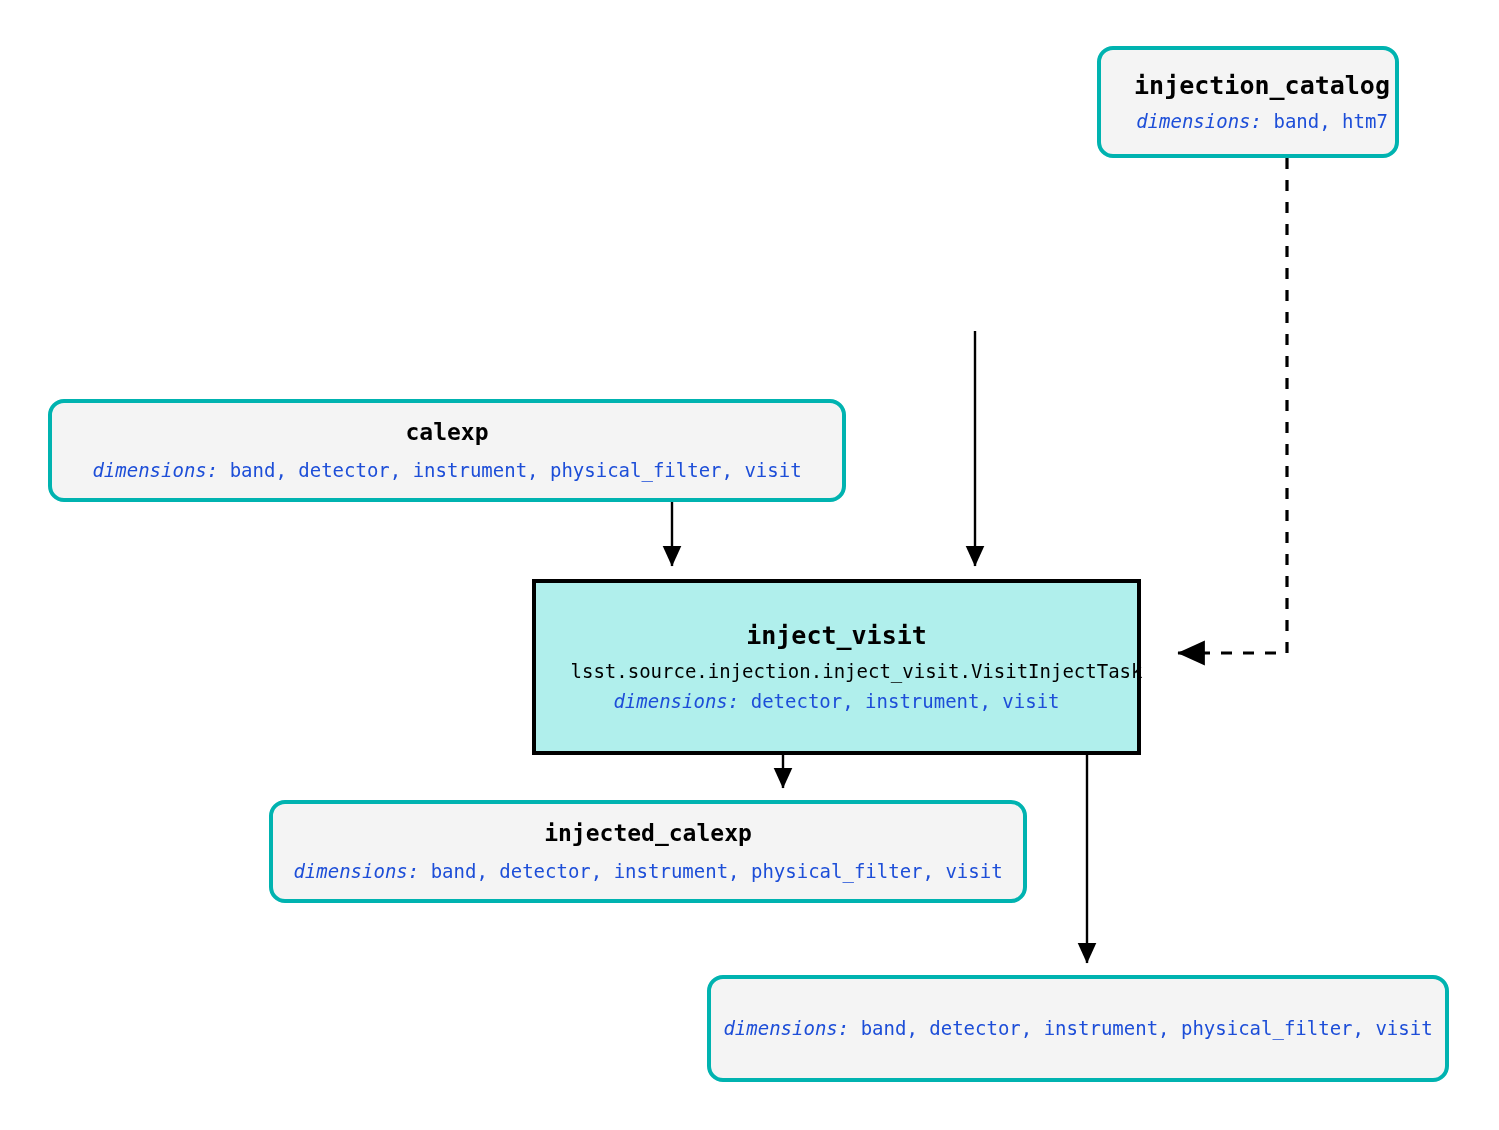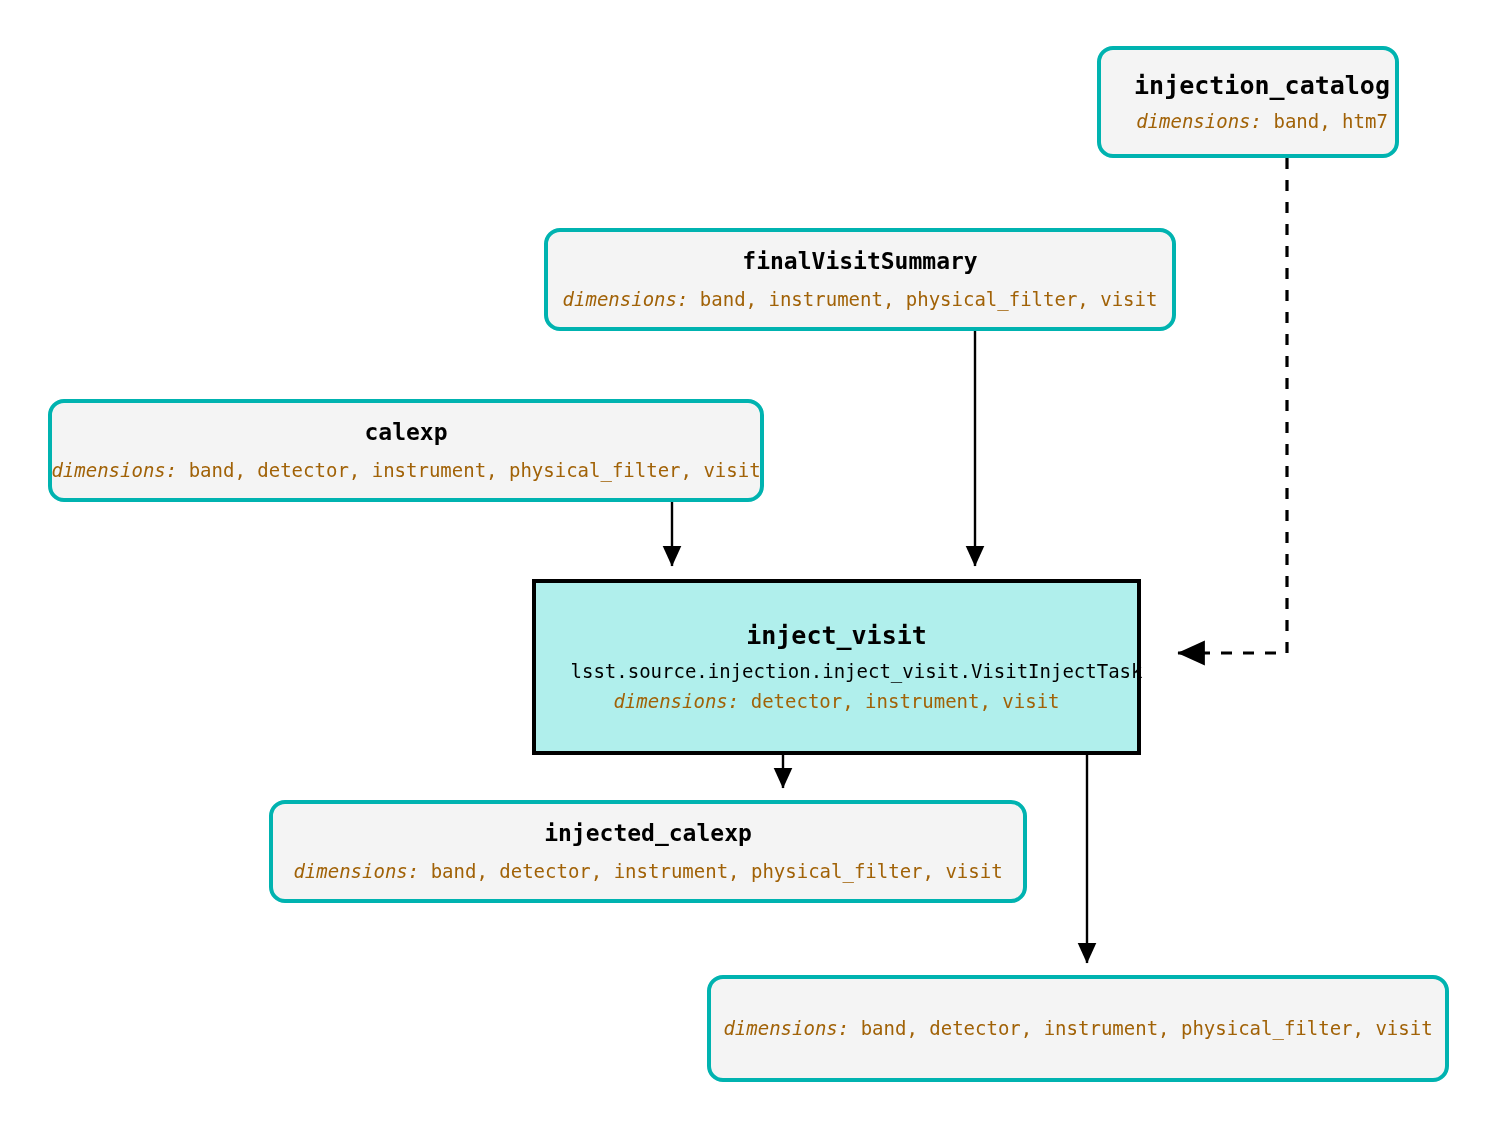--- a/index.html
+++ b/index.html
@@ -56,32 +56,32 @@
     font-family: "DejaVu Sans Mono", "Liberation Mono", monospace;
     font-size: 19px;
     color: #000000;
     line-height: 1.1;
     text-align: center;
     white-space: nowrap;
   }
   .node-dims {
     font-family: "DejaVu Sans Mono", "Liberation Mono", monospace;
     font-size: 19px;
-    color: #a16207;
+    color: #1d4ed8;
     line-height: 1.1;
     text-align: left;
     white-space: nowrap;
   }
   .node-dims .dim-label {
     font-style: italic;
   }
   
   #node-injection_catalog { left: 1097px; top: 46px;  width: 302px; height: 112px; padding-left: 28px; }
   #node-finalVisitSummary { left: 544px;  top: 228px; width: 632px; height: 103px; }
-  #node-calexp           { left: 48px;   top: 399px; width: 716px; height: 103px; }
+  #node-calexp           { left: 48px;   top: 399px; width: 798px; height: 103px; }
   #node-inject_visit     { left: 532px;  top: 579px; width: 609px; height: 176px; }
   #node-injected_calexp  { left: 269px;  top: 800px; width: 758px; height: 103px; }
   #node-injected_calexp_catalog { left: 707px; top: 975px; width: 742px; height: 107px; }
 
   #node-injection_catalog .node-title { font-size: 25px; margin-bottom: 12px; }
   #node-inject_visit .node-title { font-size: 25px; }
   #node-inject_visit .node-sub { margin-top: 11px; margin-left: 40px; }
   #node-inject_visit .node-dims { margin-top: 9px; }
   #node-finalVisitSummary .node-title,
   #node-calexp .node-title,
@@ -119,24 +119,20 @@
     <g>
       <path d="M1087,727 L1087,963" stroke="#000000" stroke-width="2.4" fill="none" marker-end="url(#arrowhead)"></path>
     </g>
   </svg>
 
   <div class="node dataset" id="node-injection_catalog">
     <div class="node-title">injection_catalog</div>
     <div class="node-dims"><span class="dim-label">dimensions:</span><span> band, htm7</span></div>
   </div>
 
-  <div class="node dataset" id="node-finalVisitSummary">
-    <div class="node-title">finalVisitSummary</div>
-    <div class="node-dims"><span class="dim-label">dimensions:</span><span> band, instrument, physical_filter, visit</span></div>
-  </div>
 
   <div class="node dataset" id="node-calexp">
     <div class="node-title">calexp</div>
     <div class="node-dims"><span class="dim-label">dimensions:</span><span> band, detector, instrument, physical_filter, visit</span></div>
   </div>
 
   <div class="node task" id="node-inject_visit">
     <div class="node-title">inject_visit</div>
     <div class="node-sub">lsst.source.injection.inject_visit.VisitInjectTask</div>
     <div class="node-dims"><span class="dim-label">dimensions:</span><span> detector, instrument, visit</span></div>

